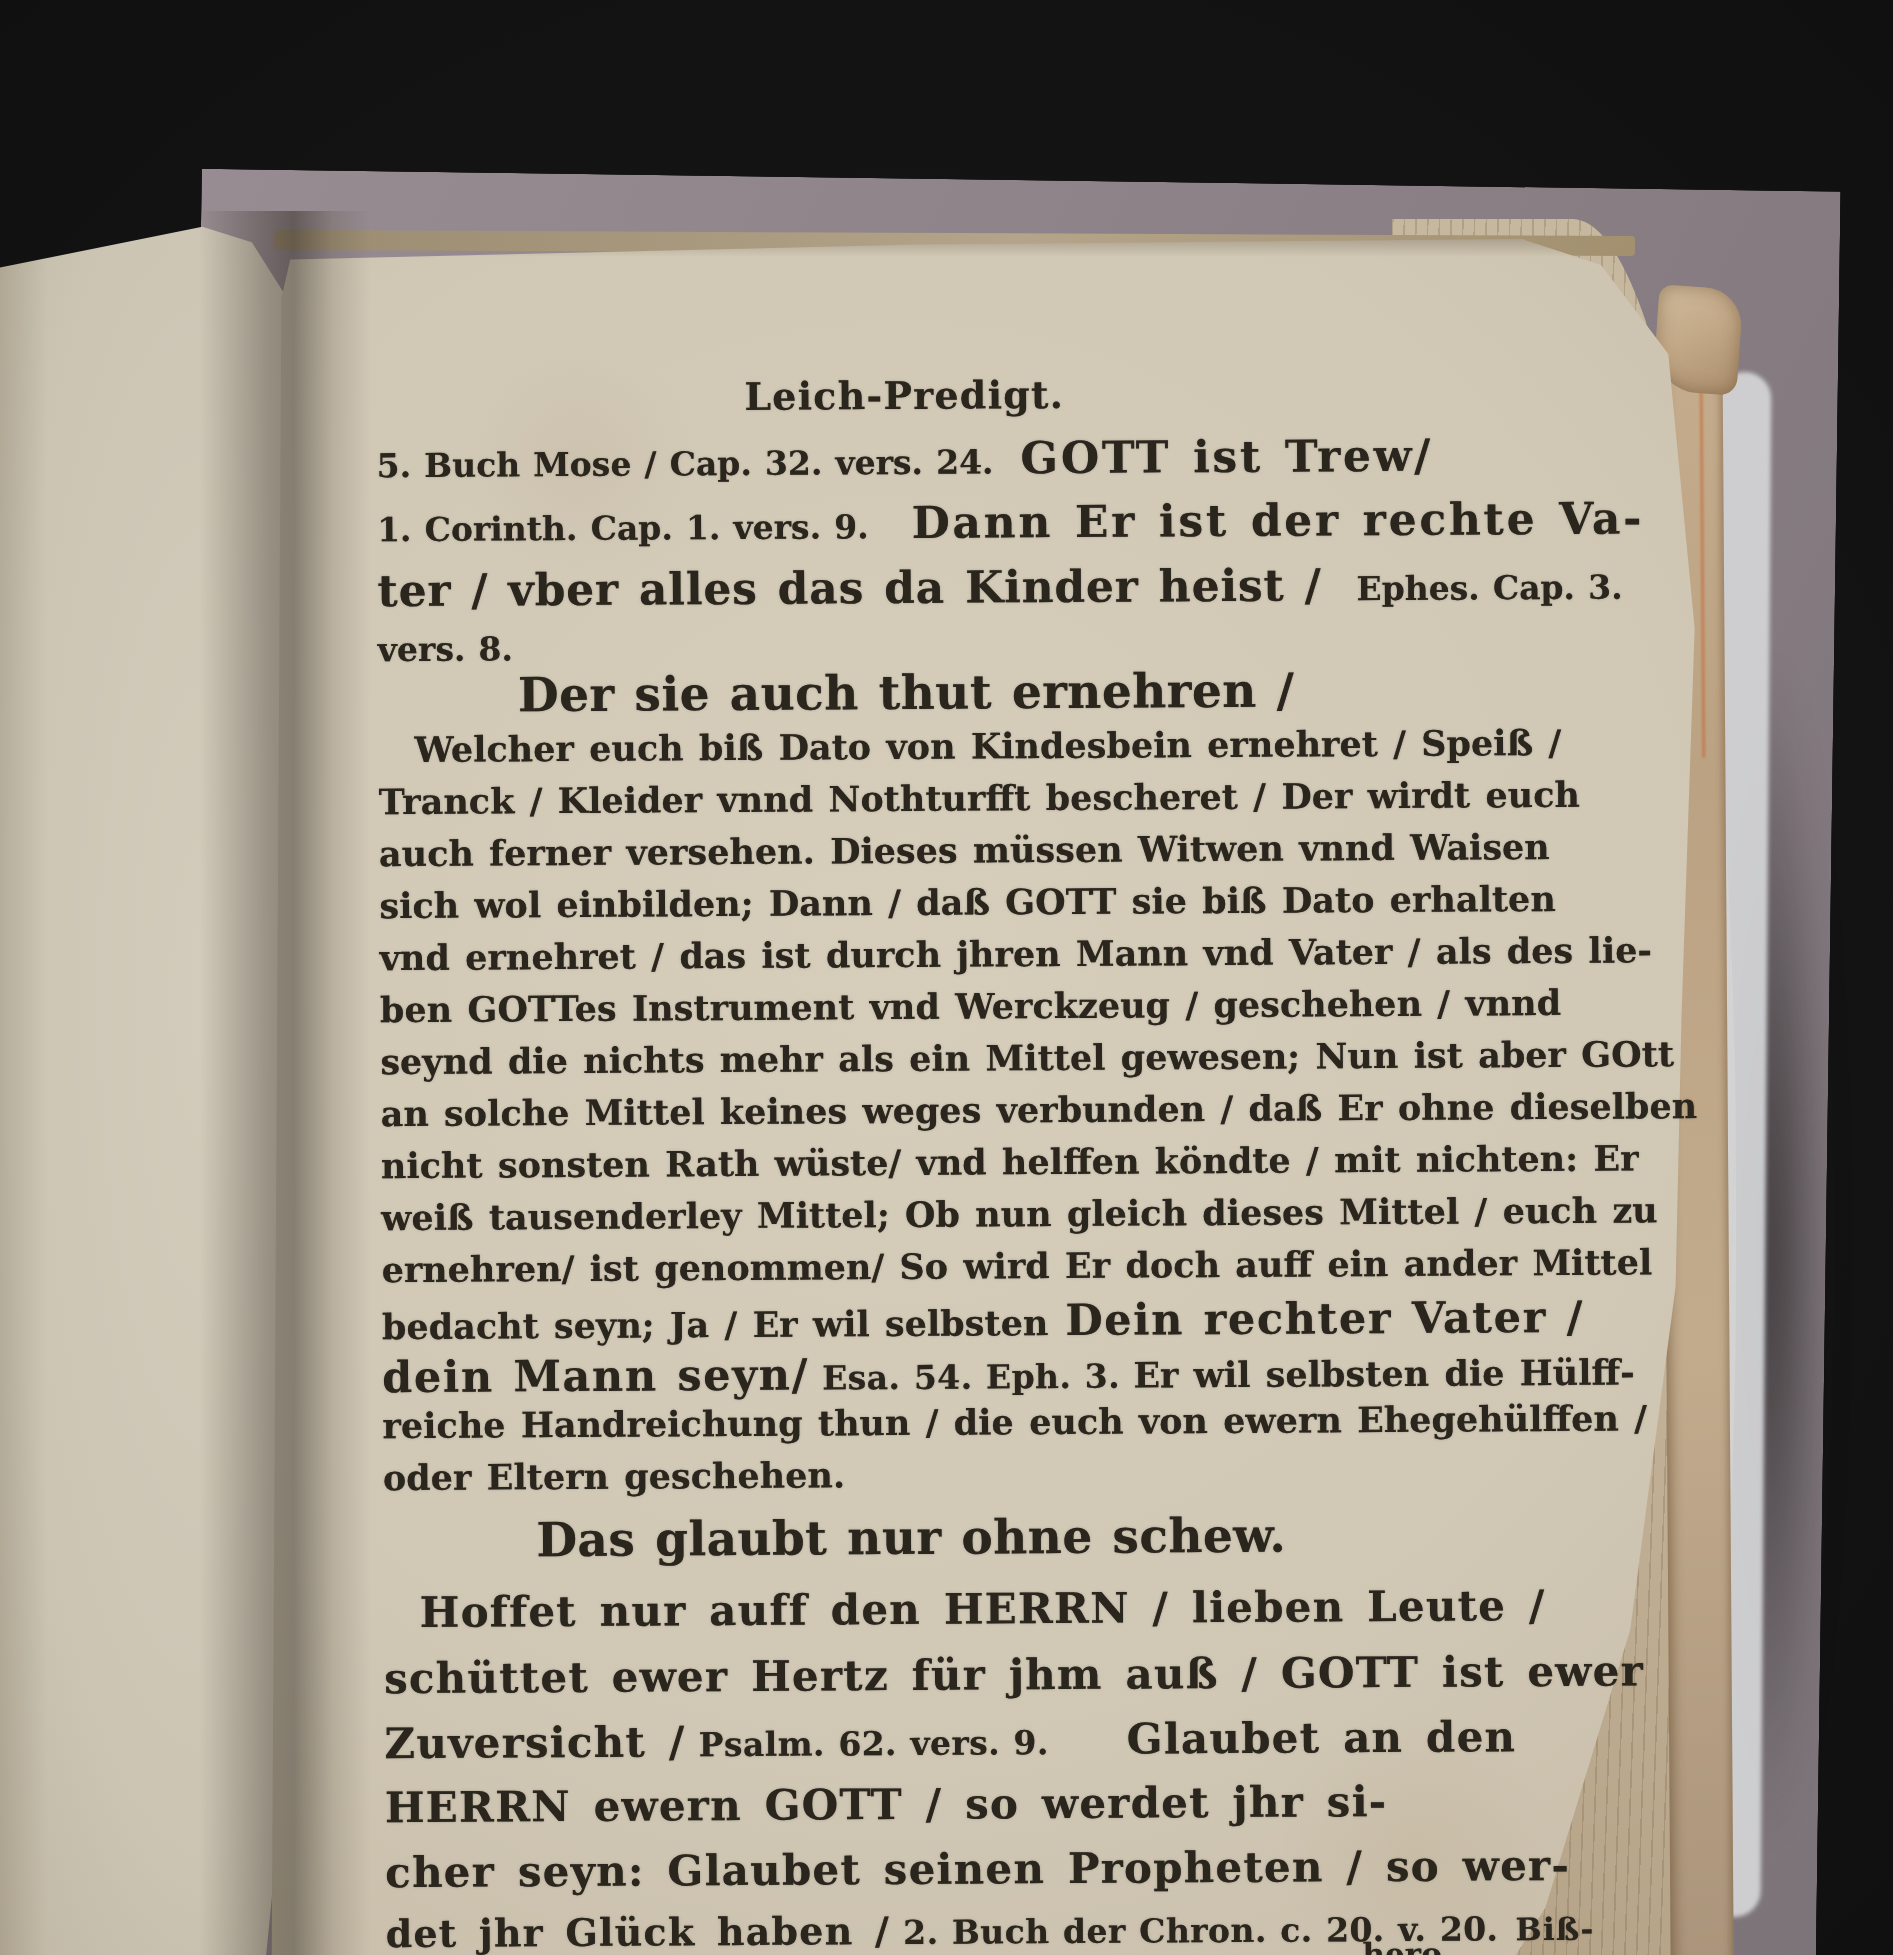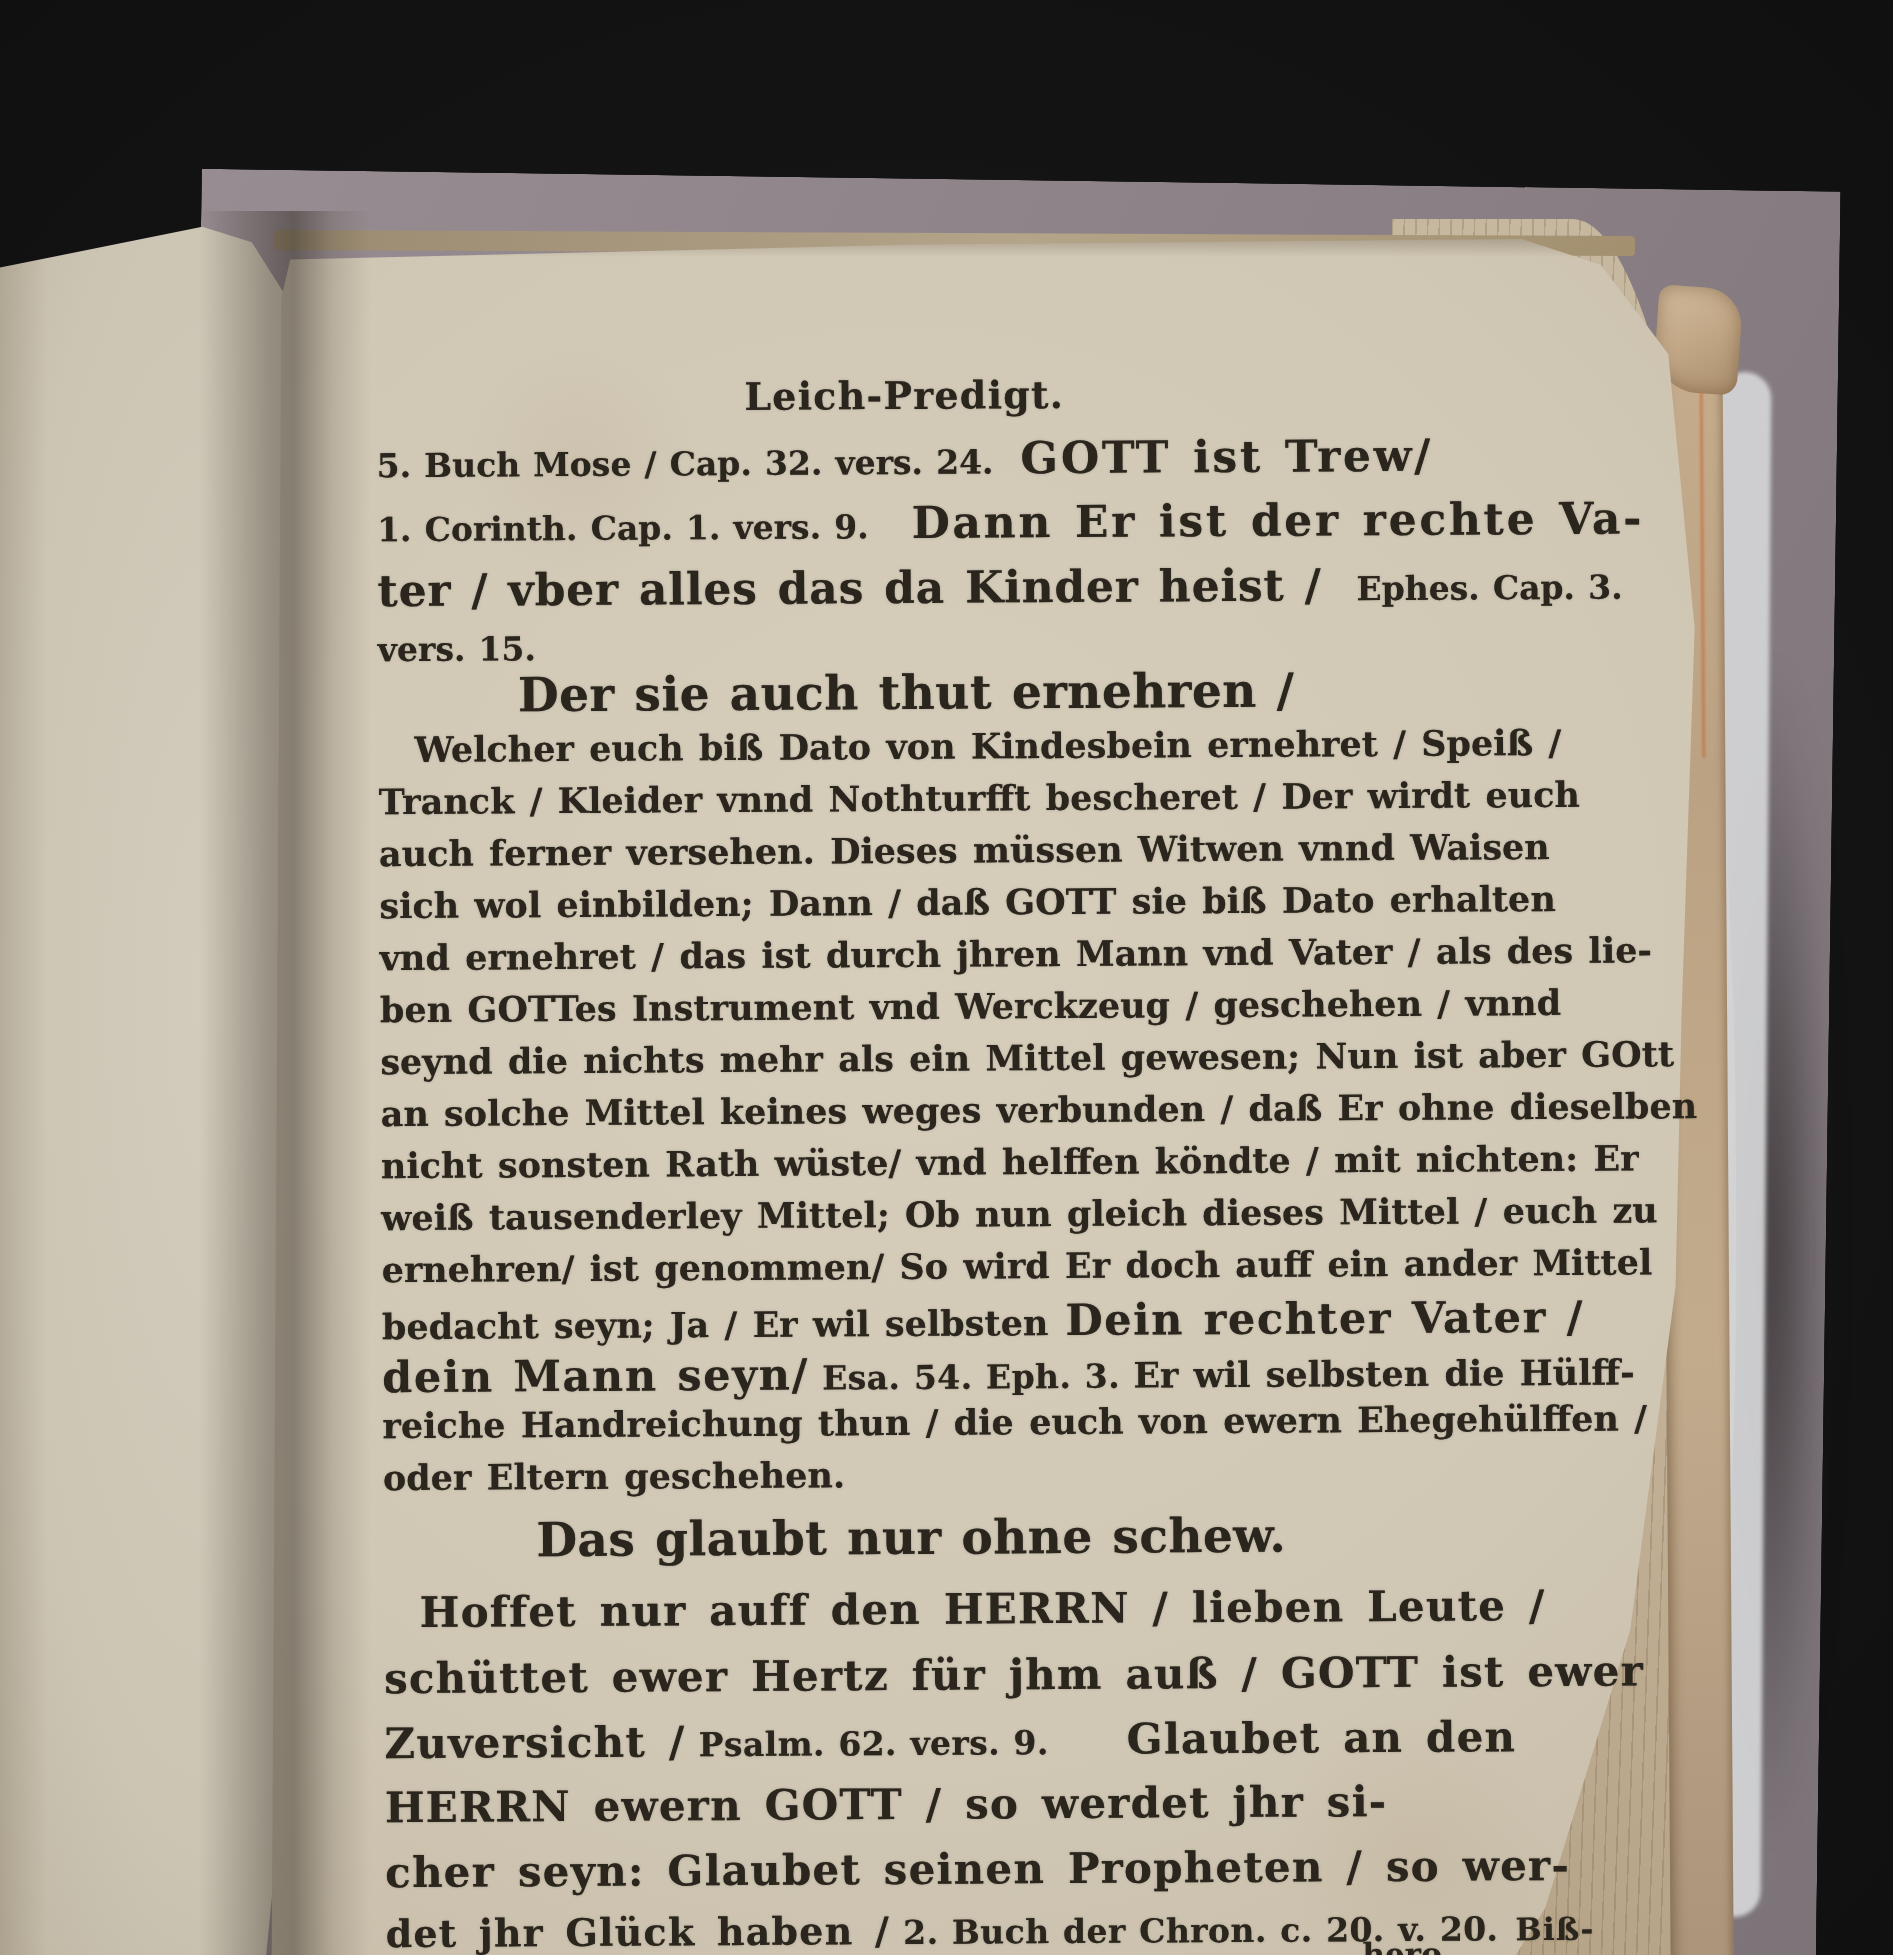--- a/index.html
+++ b/index.html
@@ -165,21 +165,21 @@
     <div class="line" style="top:433px">
       <span class="cite">5. Buch Mose / Cap. 32. vers. 24.</span><span class="disp ml1">GOTT ist Trew/</span>
     </div>
     <div class="line" style="top:497px">
       <span class="cite">1. Corinth. Cap. 1. vers. 9.</span><span class="disp ml2">Dann Er ist der rechte Va-</span>
     </div>
     <div class="line" style="top:562px">
       <span class="disp" style="letter-spacing:0.8px">ter / vber alles das da Kinder heist /</span><span class="cite ml3">Ephes. Cap. 3.</span>
     </div>
     <div class="line" style="top:625px">
-      <span class="cite">vers. 15.</span>
+      <span class="cite">vers. 8.</span>
     </div>
 
     <div class="line ctr sub" style="top:665px">Der sie auch thut ernehren /</div>
 
     <div class="line ind" style="top:726px">Welcher euch biß Dato von Kindesbein ernehret / Speiß /</div>
     <div class="line" style="top:778px">Tranck / Kleider vnnd Nothturfft bescheret / Der wirdt euch</div>
     <div class="line" style="top:830px">auch ferner versehen.   Dieses müssen Witwen vnnd Waisen</div>
     <div class="line" style="top:882px">sich wol einbilden;  Dann / daß GOTT sie biß Dato erhalten</div>
     <div class="line" style="top:934px">vnd ernehret / das ist durch jhren Mann vnd Vater / als des lie-</div>
     <div class="line" style="top:986px">ben GOTTes Instrument vnd Werckzeug / geschehen / vnnd</div>

